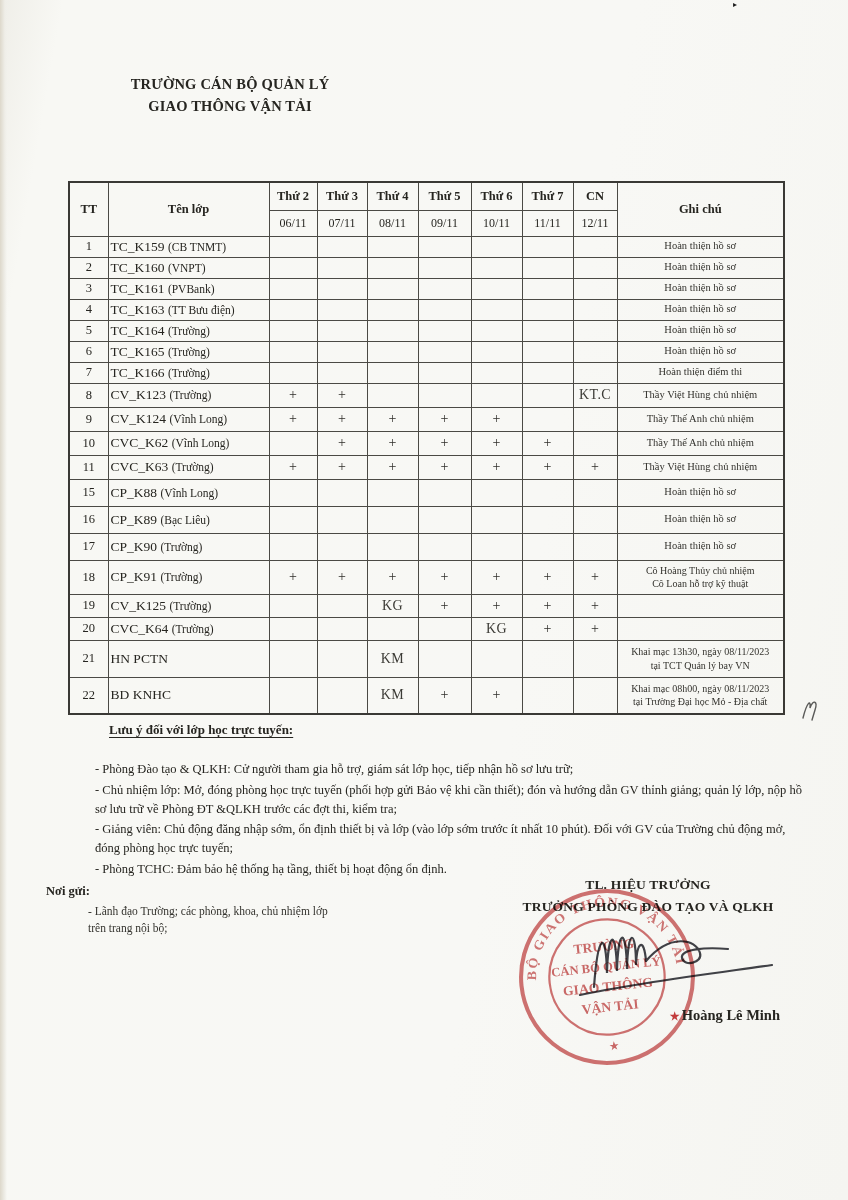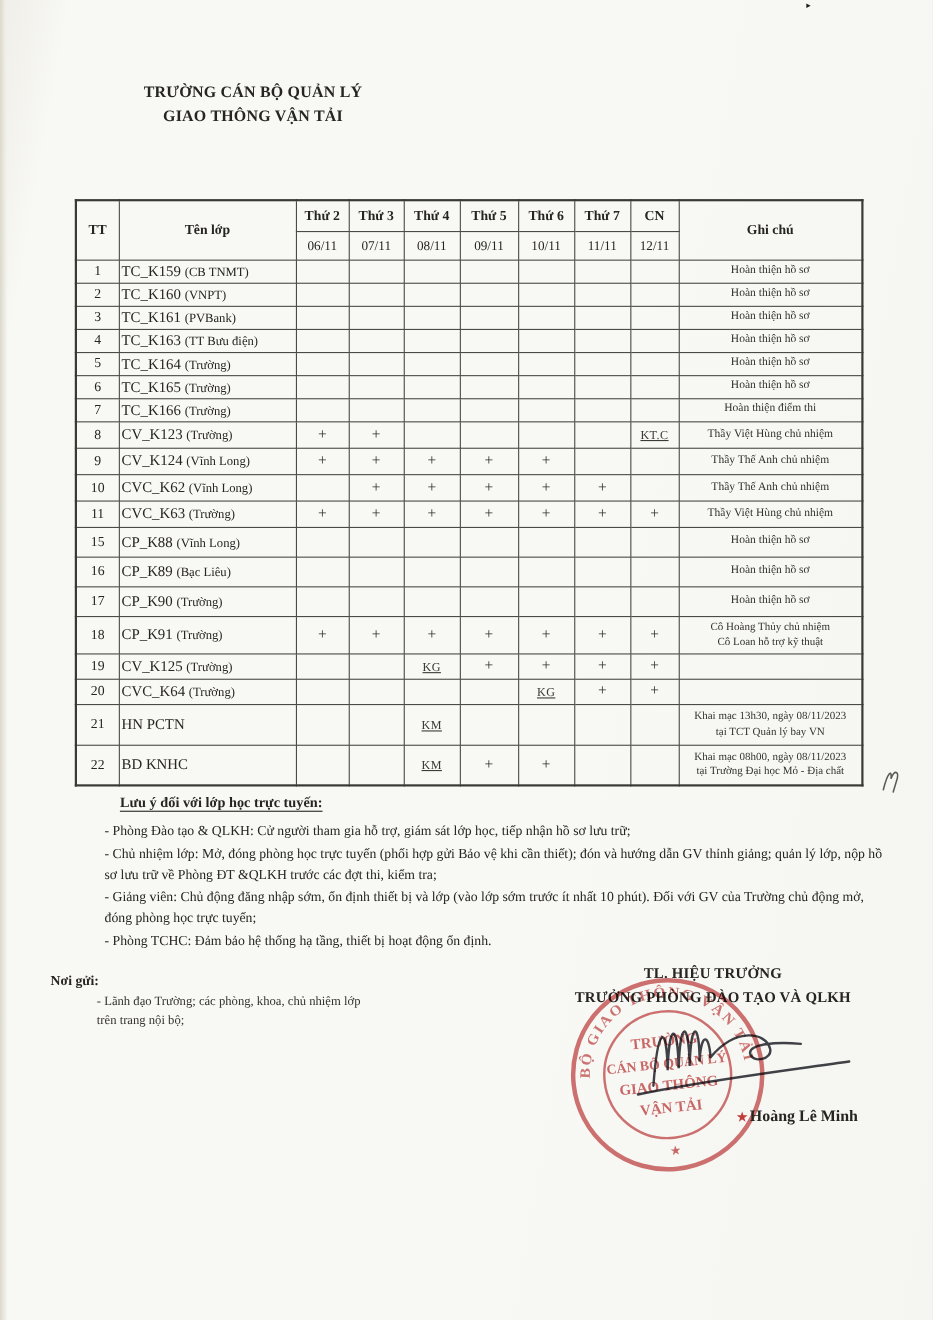--- a/index.html
+++ b/index.html
@@ -25,34 +25,34 @@
   thead th{font-weight:bold;font-size:12.5px;text-align:center;}
   thead tr.days-row{height:28px;}
   thead tr.dates-row{height:26px;}
   thead .date-th{font-weight:normal;font-size:12px;}
   tbody td{font-size:13px;}
   td.tt-cell{text-align:center;font-size:12.5px;}
   td.name-cell{text-align:left;padding-left:7px;font-size:13.5px;white-space:nowrap;}
   td.name-cell .sub{font-size:11.5px;}
   td.day-cell{text-align:center;}
   td.day-cell .plus{font-size:14px;color:#2e2d29;}
-  td.day-cell .code{font-size:11px;letter-spacing:.4px;color:#3c3b36;text-decoration:underline;}
+  td.day-cell .code{font-size:14px;letter-spacing:.4px;color:#3c3b36;}
   td.note-cell{text-align:center;font-size:10.5px;color:#33322d;line-height:1.35;}
   td.note-cell.two-line{font-size:10px;}
   tbody tr{height:21px;}
   tbody tr:nth-child(n+8):nth-child(-n+11){height:24px;}
   tbody tr:nth-child(n+12):nth-child(-n+14){height:27px;}
   tbody tr:nth-child(15){height:34px;}
   tbody tr:nth-child(16),tbody tr:nth-child(17){height:23px;}
   tbody tr:nth-child(18),tbody tr:nth-child(19){height:37px;}
   
   .notes{position:absolute;left:95px;top:722px;width:718px;}
   .notes-heading{font-weight:bold;font-size:13px;margin-left:14px;
     text-decoration:underline;text-underline-offset:3px;}
-  .notes-items{margin-top:8px;font-size:12.5px;line-height:1.5;}
+  .notes-items{margin-top:22px;font-size:12.5px;line-height:1.5;}
   .note-line{margin:2px 0;}
   
   .recipients{position:absolute;left:46px;top:884px;width:310px;}
   .recipients-heading{font-weight:bold;font-size:12.5px;}
   .recipients-items{margin-left:42px;margin-top:4px;width:252px;font-size:11.5px;line-height:1.5;color:#34332e;}
   
   .sig-block{position:absolute;left:488px;top:874px;width:320px;text-align:center;
     font-weight:bold;font-size:13.5px;line-height:1.6;letter-spacing:.2px;}
   .sig-name{position:absolute;left:520px;top:1007px;width:260px;text-align:right;
     font-weight:bold;font-size:14.5px;}

